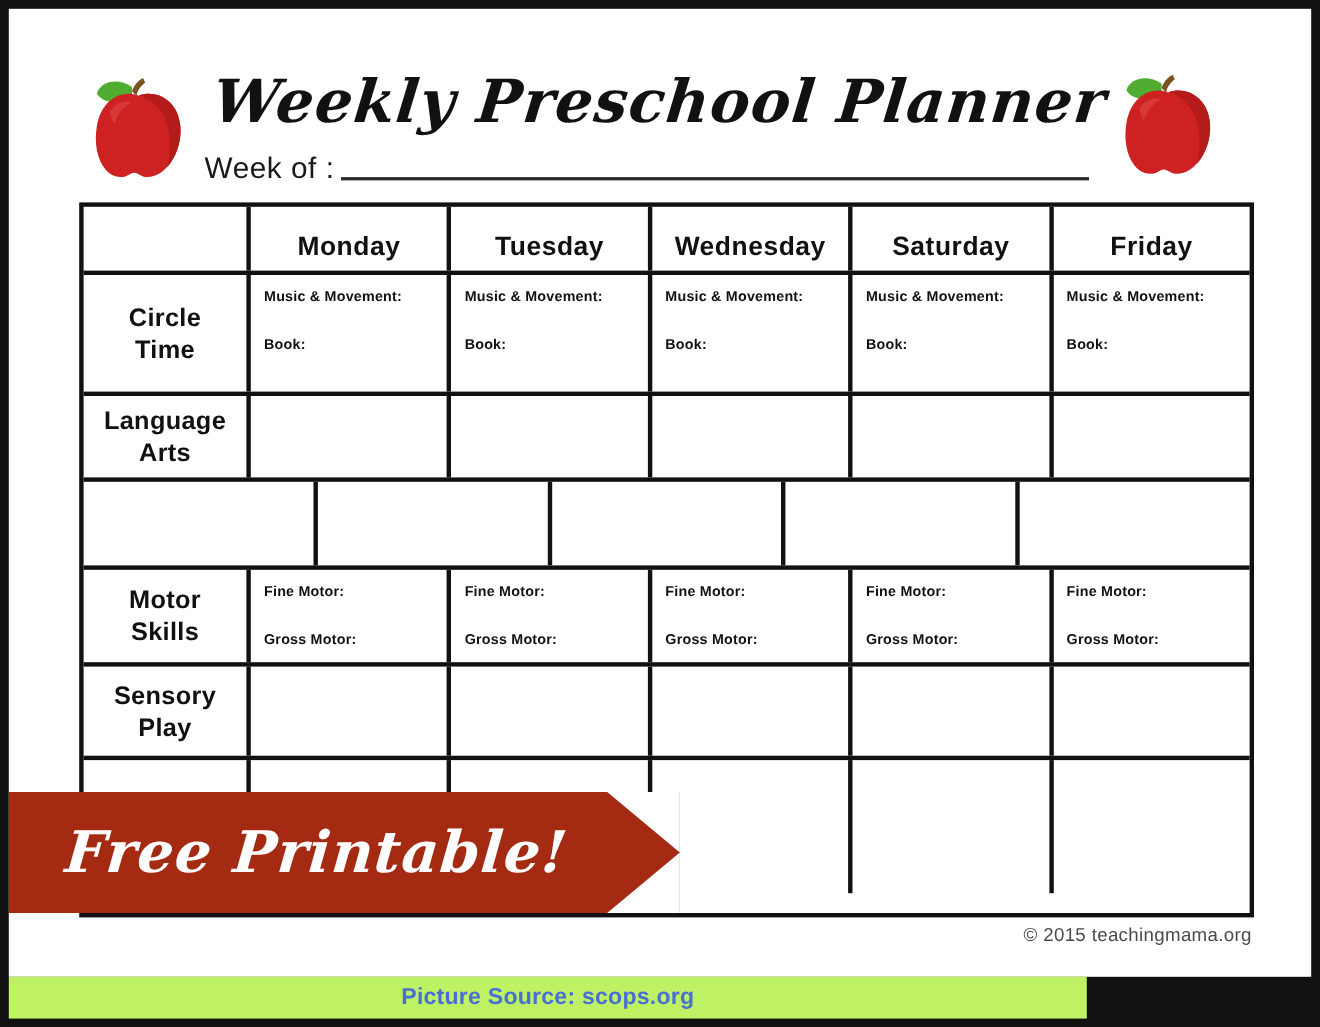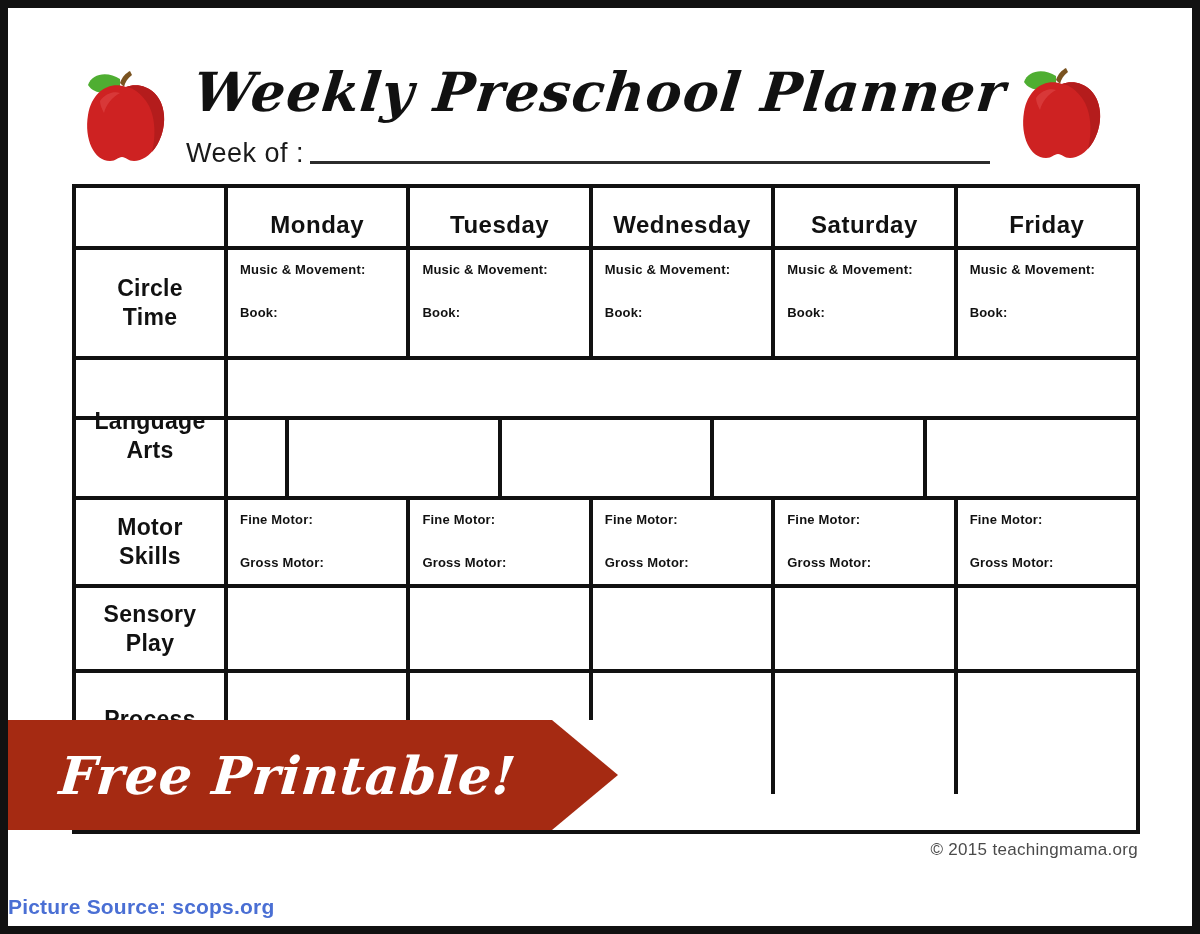--- a/index.html
+++ b/index.html
@@ -58,21 +58,21 @@
     width:1068px;height:650px;
     border:4px solid #111111;
     box-sizing:border-box;
     display:flex;flex-direction:column;
     background:#fff;
   }
   .prow{display:flex;width:100%;box-sizing:border-box;border-bottom:4px solid #111;}
   .prow:last-child{border-bottom:none;}
   .prow.head{height:62px;}
   .prow.r1{height:110px;}
-  .prow.r2{height:60px;flex-direction:column;}
+  .prow.r2{height:78px;}
   .prow.r3{height:80px;}
   .prow.r4{height:88px;}
   .prow.r5{height:85px;}
   .prow.r6{height:121px;}
 
   .pcell{
     box-sizing:border-box;
     border-right:4px solid #111;
     display:flex;flex-direction:column;
     position:relative;
@@ -144,23 +144,23 @@
   .copyright{
     position:absolute;left:0;top:832px;width:1130px;
     text-align:right;
     font-family:"Liberation Sans",sans-serif;
     font-size:17px;color:#4a4a4a;letter-spacing:.3px;
   }
 
   
   .caption-strip{
     position:absolute;left:8px;top:888px;
-    width:1184px;height:38px;
-    background:#ffffff;
-    display:flex;align-items:center;justify-content:flex-start;
+    width:980px;height:38px;
+    background:#bef264;
+    display:flex;align-items:center;justify-content:center;
   }
   .caption-text{
     font-family:"Liberation Sans",sans-serif;
     font-weight:bold;font-size:21px;
     color:#4a6fd4;letter-spacing:.2px;
   }
 </style>
 </head>
 <body>
 

